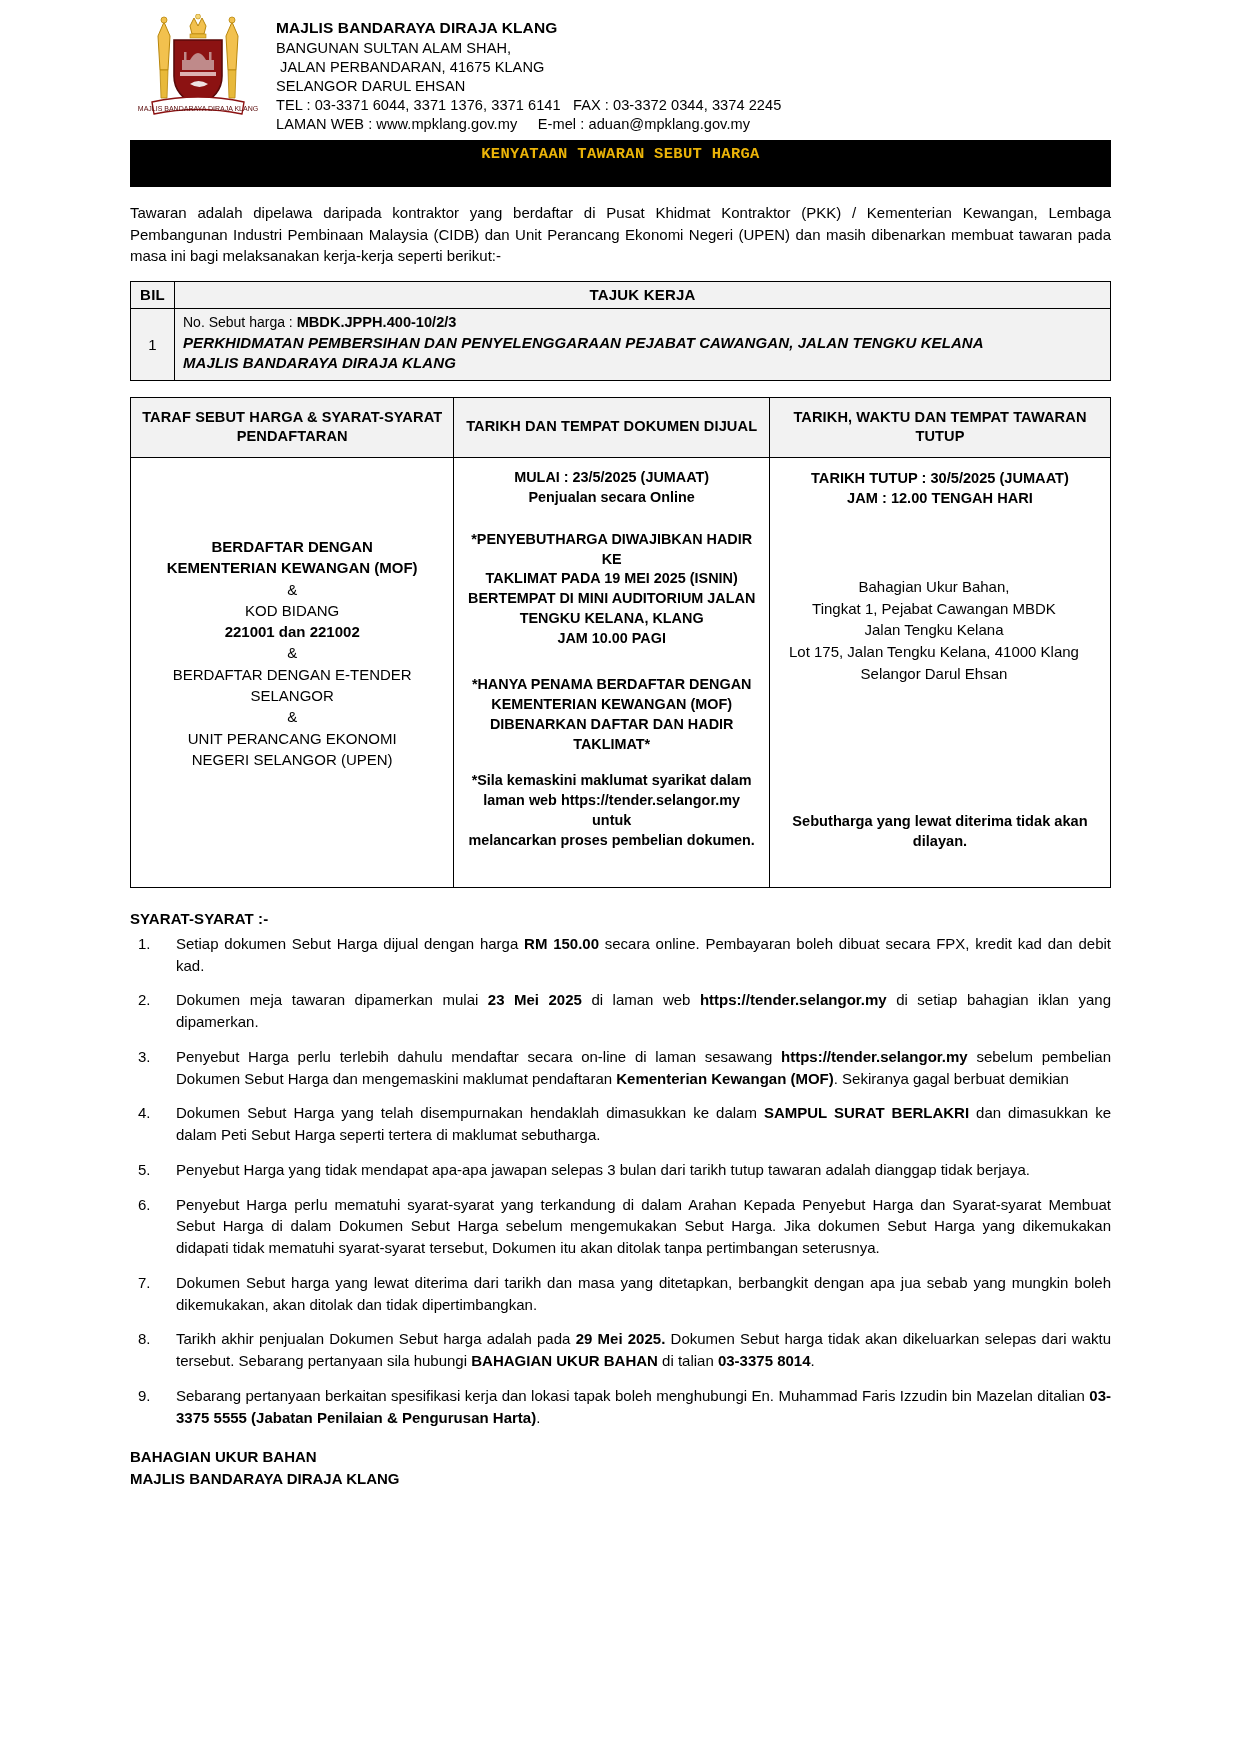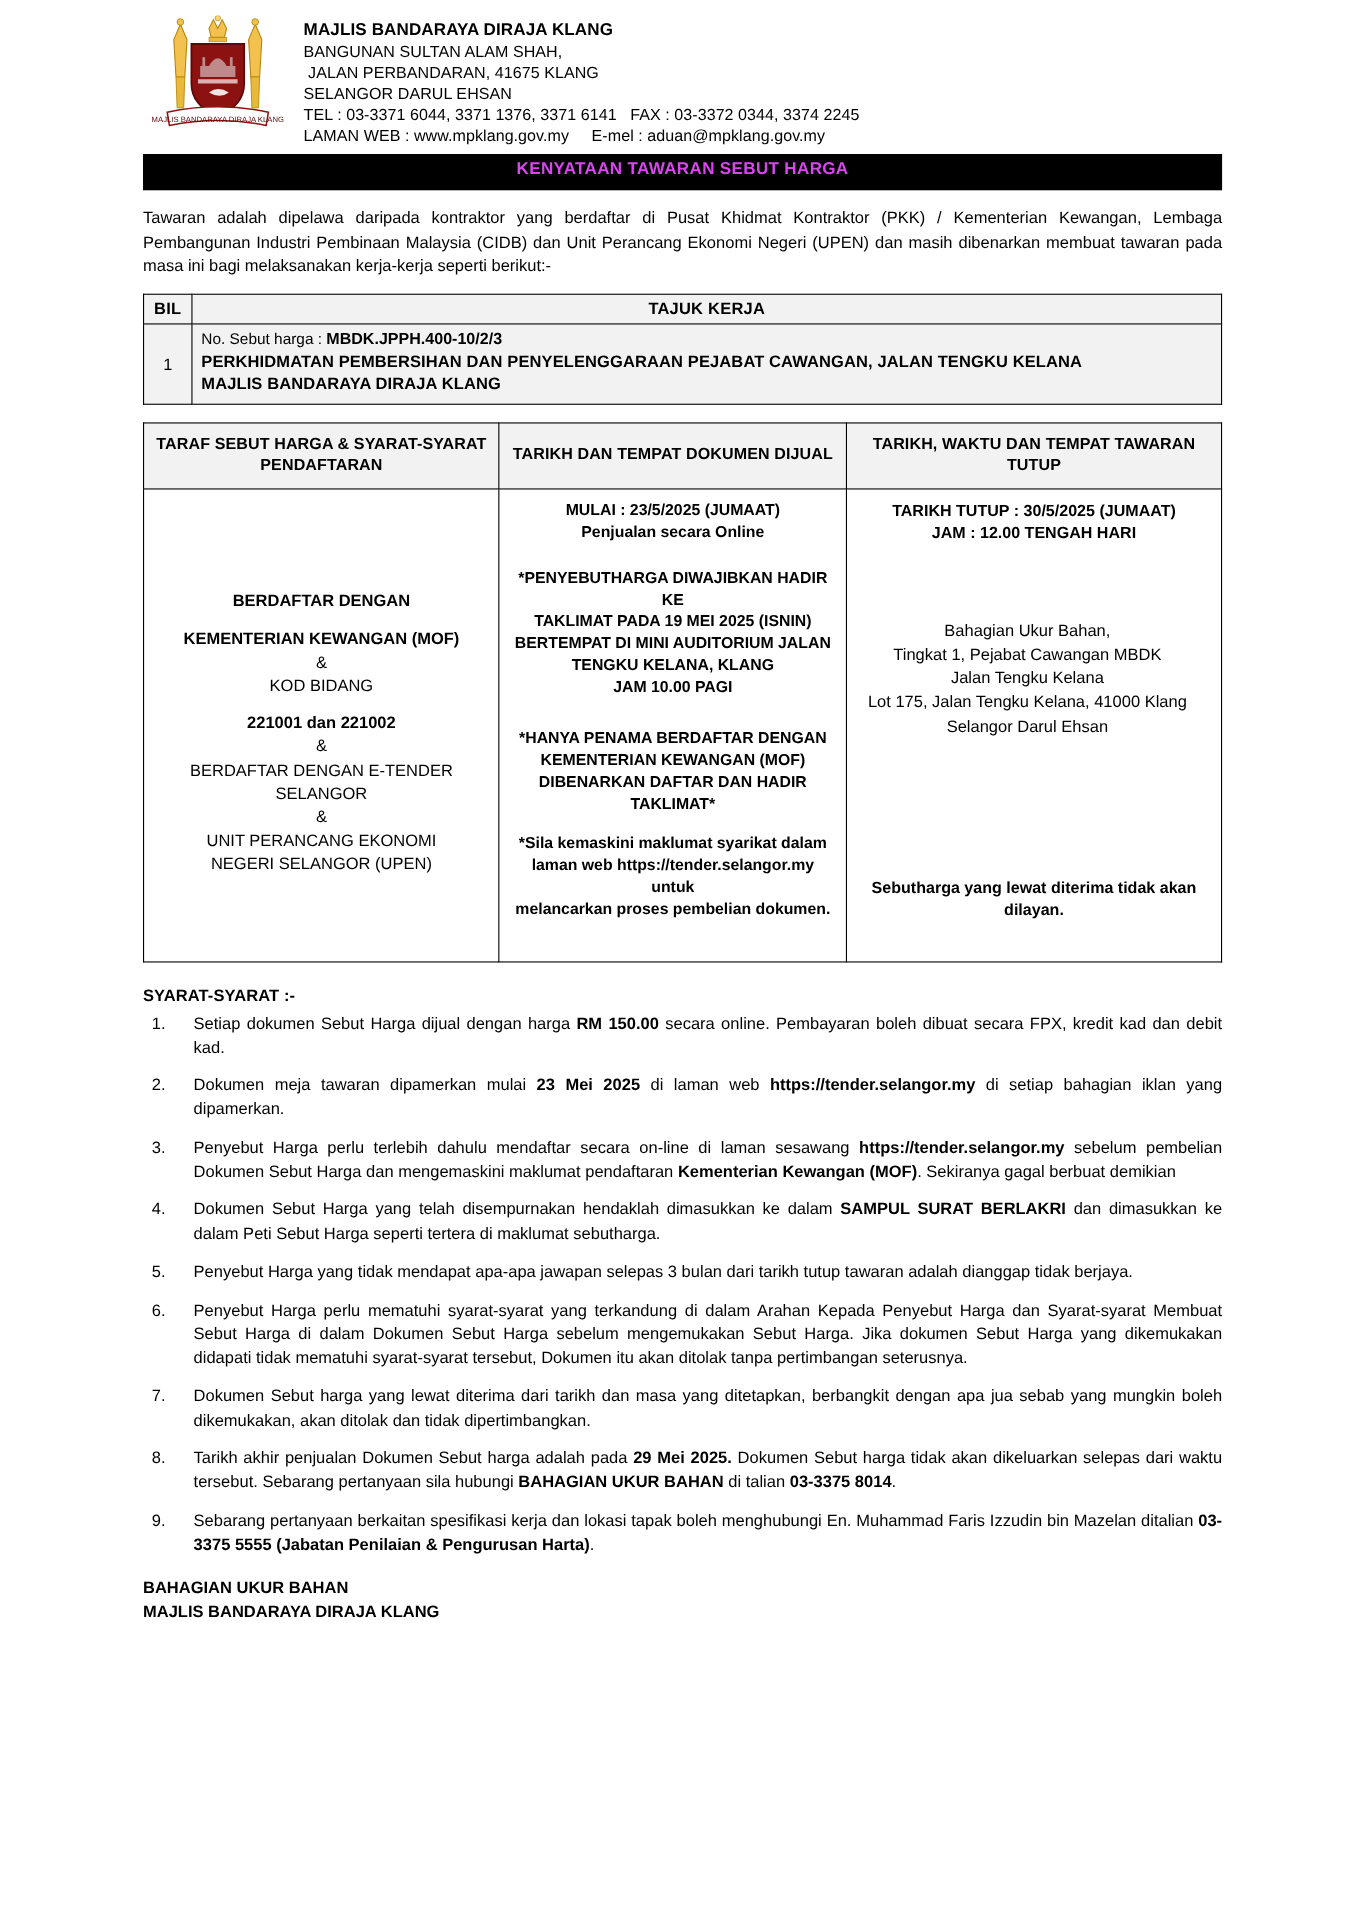--- a/index.html
+++ b/index.html
@@ -46,27 +46,28 @@
   }
   .lh-line {
     font-size: 14.6px;
     letter-spacing: 0.05px;
     white-space: pre;
   }
 
   
   .banner {
     background: #000000;
-    color: #d946ef;
+    color: #eab308;
     text-align: center;
     font-weight: bold;
     font-size: 15.5px;
     letter-spacing: 0.3px;
-    padding: 5px 0 10px 0;
+    padding: 5px 0 24px 0;
     margin: 6px 0 14px 0;
+    font-family: Liberation Mono, monospace;
   }
 
   
   .intro {
     font-size: 15px;
     line-height: 1.45;
     text-align: justify;
     margin-bottom: 14px;
   }
 
@@ -94,20 +95,21 @@
     padding: 4px 8px 7px 8px;
     background: #f2f2f2;
     line-height: 1.34;
   }
   .work-no { font-size: 14px; }
   .work-no b { font-size: 14.6px; }
   .work-title {
     font-size: 15px;
     font-weight: bold;
     letter-spacing: 0.1px;
+    font-style: italic;
   }
 
   
   .tbl-info { table-layout: fixed; margin-bottom: 22px; }
   .tbl-info th, .tbl-info td {
     border: 1px solid #000000;
     vertical-align: top;
   }
   .tbl-info th {
     background: #f2f2f2;
@@ -128,21 +130,21 @@
   
   .reg-block {
     text-align: center;
     font-size: 15px;
     line-height: 1.42;
     padding: 0 14px;
     position: absolute;
     top: 78px;
     left: 0; right: 0;
   }
-  .reg-block .b { font-weight: bold; margin-top: 13px; }
+  .reg-block .b { font-weight: bold; }
 
   
   .col2 {
     text-align: center;
     font-size: 14.4px;
     font-weight: bold;
     line-height: 1.38;
     padding: 10px 10px 0 10px;
     height: 100%;
     position: relative;

